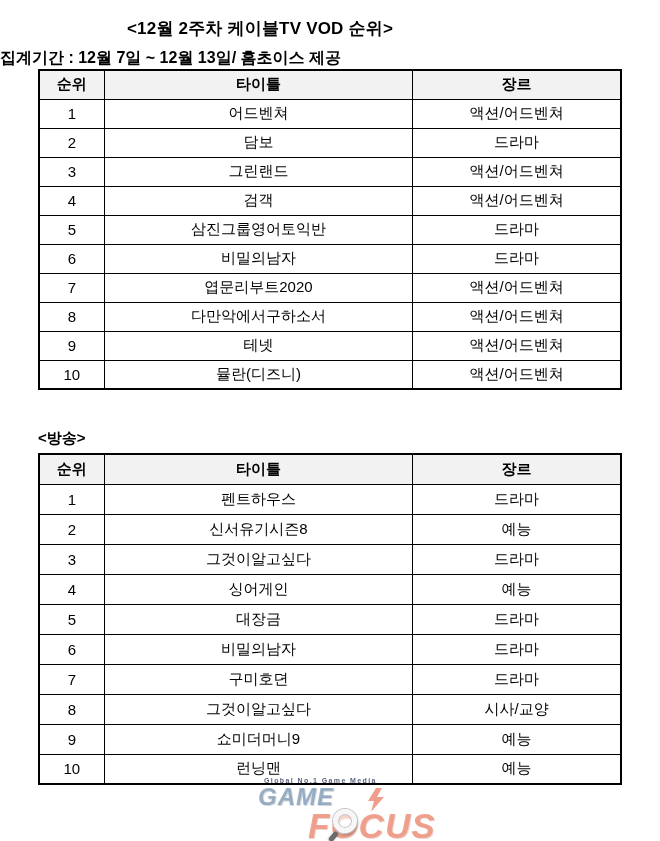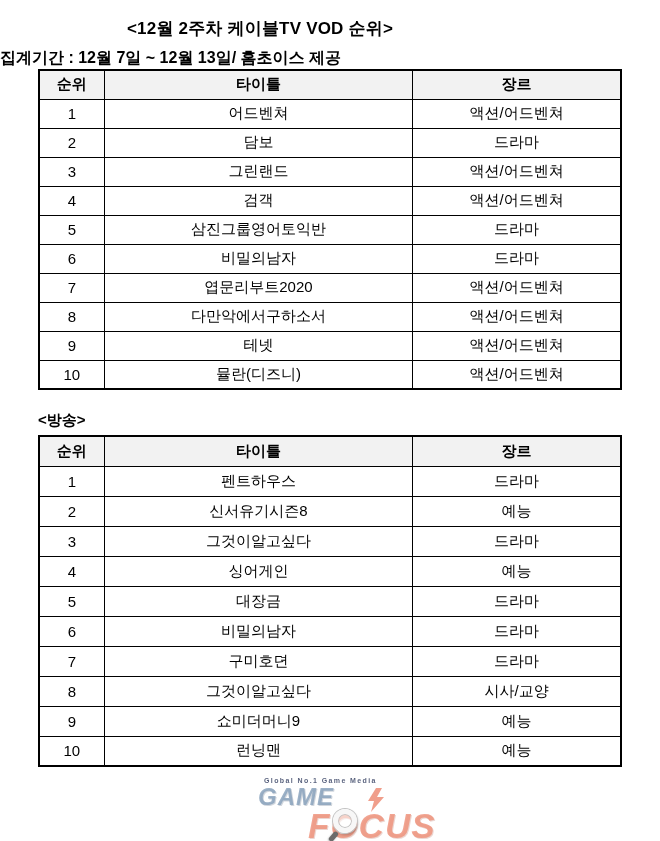--- a/index.html
+++ b/index.html
@@ -26,21 +26,21 @@
     text-align: left;
     font-size: 16px;
     font-weight: bold;
   }
 
   .section-label {
     margin: 17px 0 5px 38px;
     font-size: 15px;
     font-weight: bold;
   }
-  .section-label.second { margin-top: 21px; }
+  .section-label.second { margin-top: 39px; }
 
   table.rank-table {
     border-collapse: collapse;
     margin-left: 38px;
     width: 584px;
     border: 2.5px solid #000;
     table-layout: fixed;
   }
   table.rank-table th, table.rank-table td {
     border: 1.6px solid #000;

